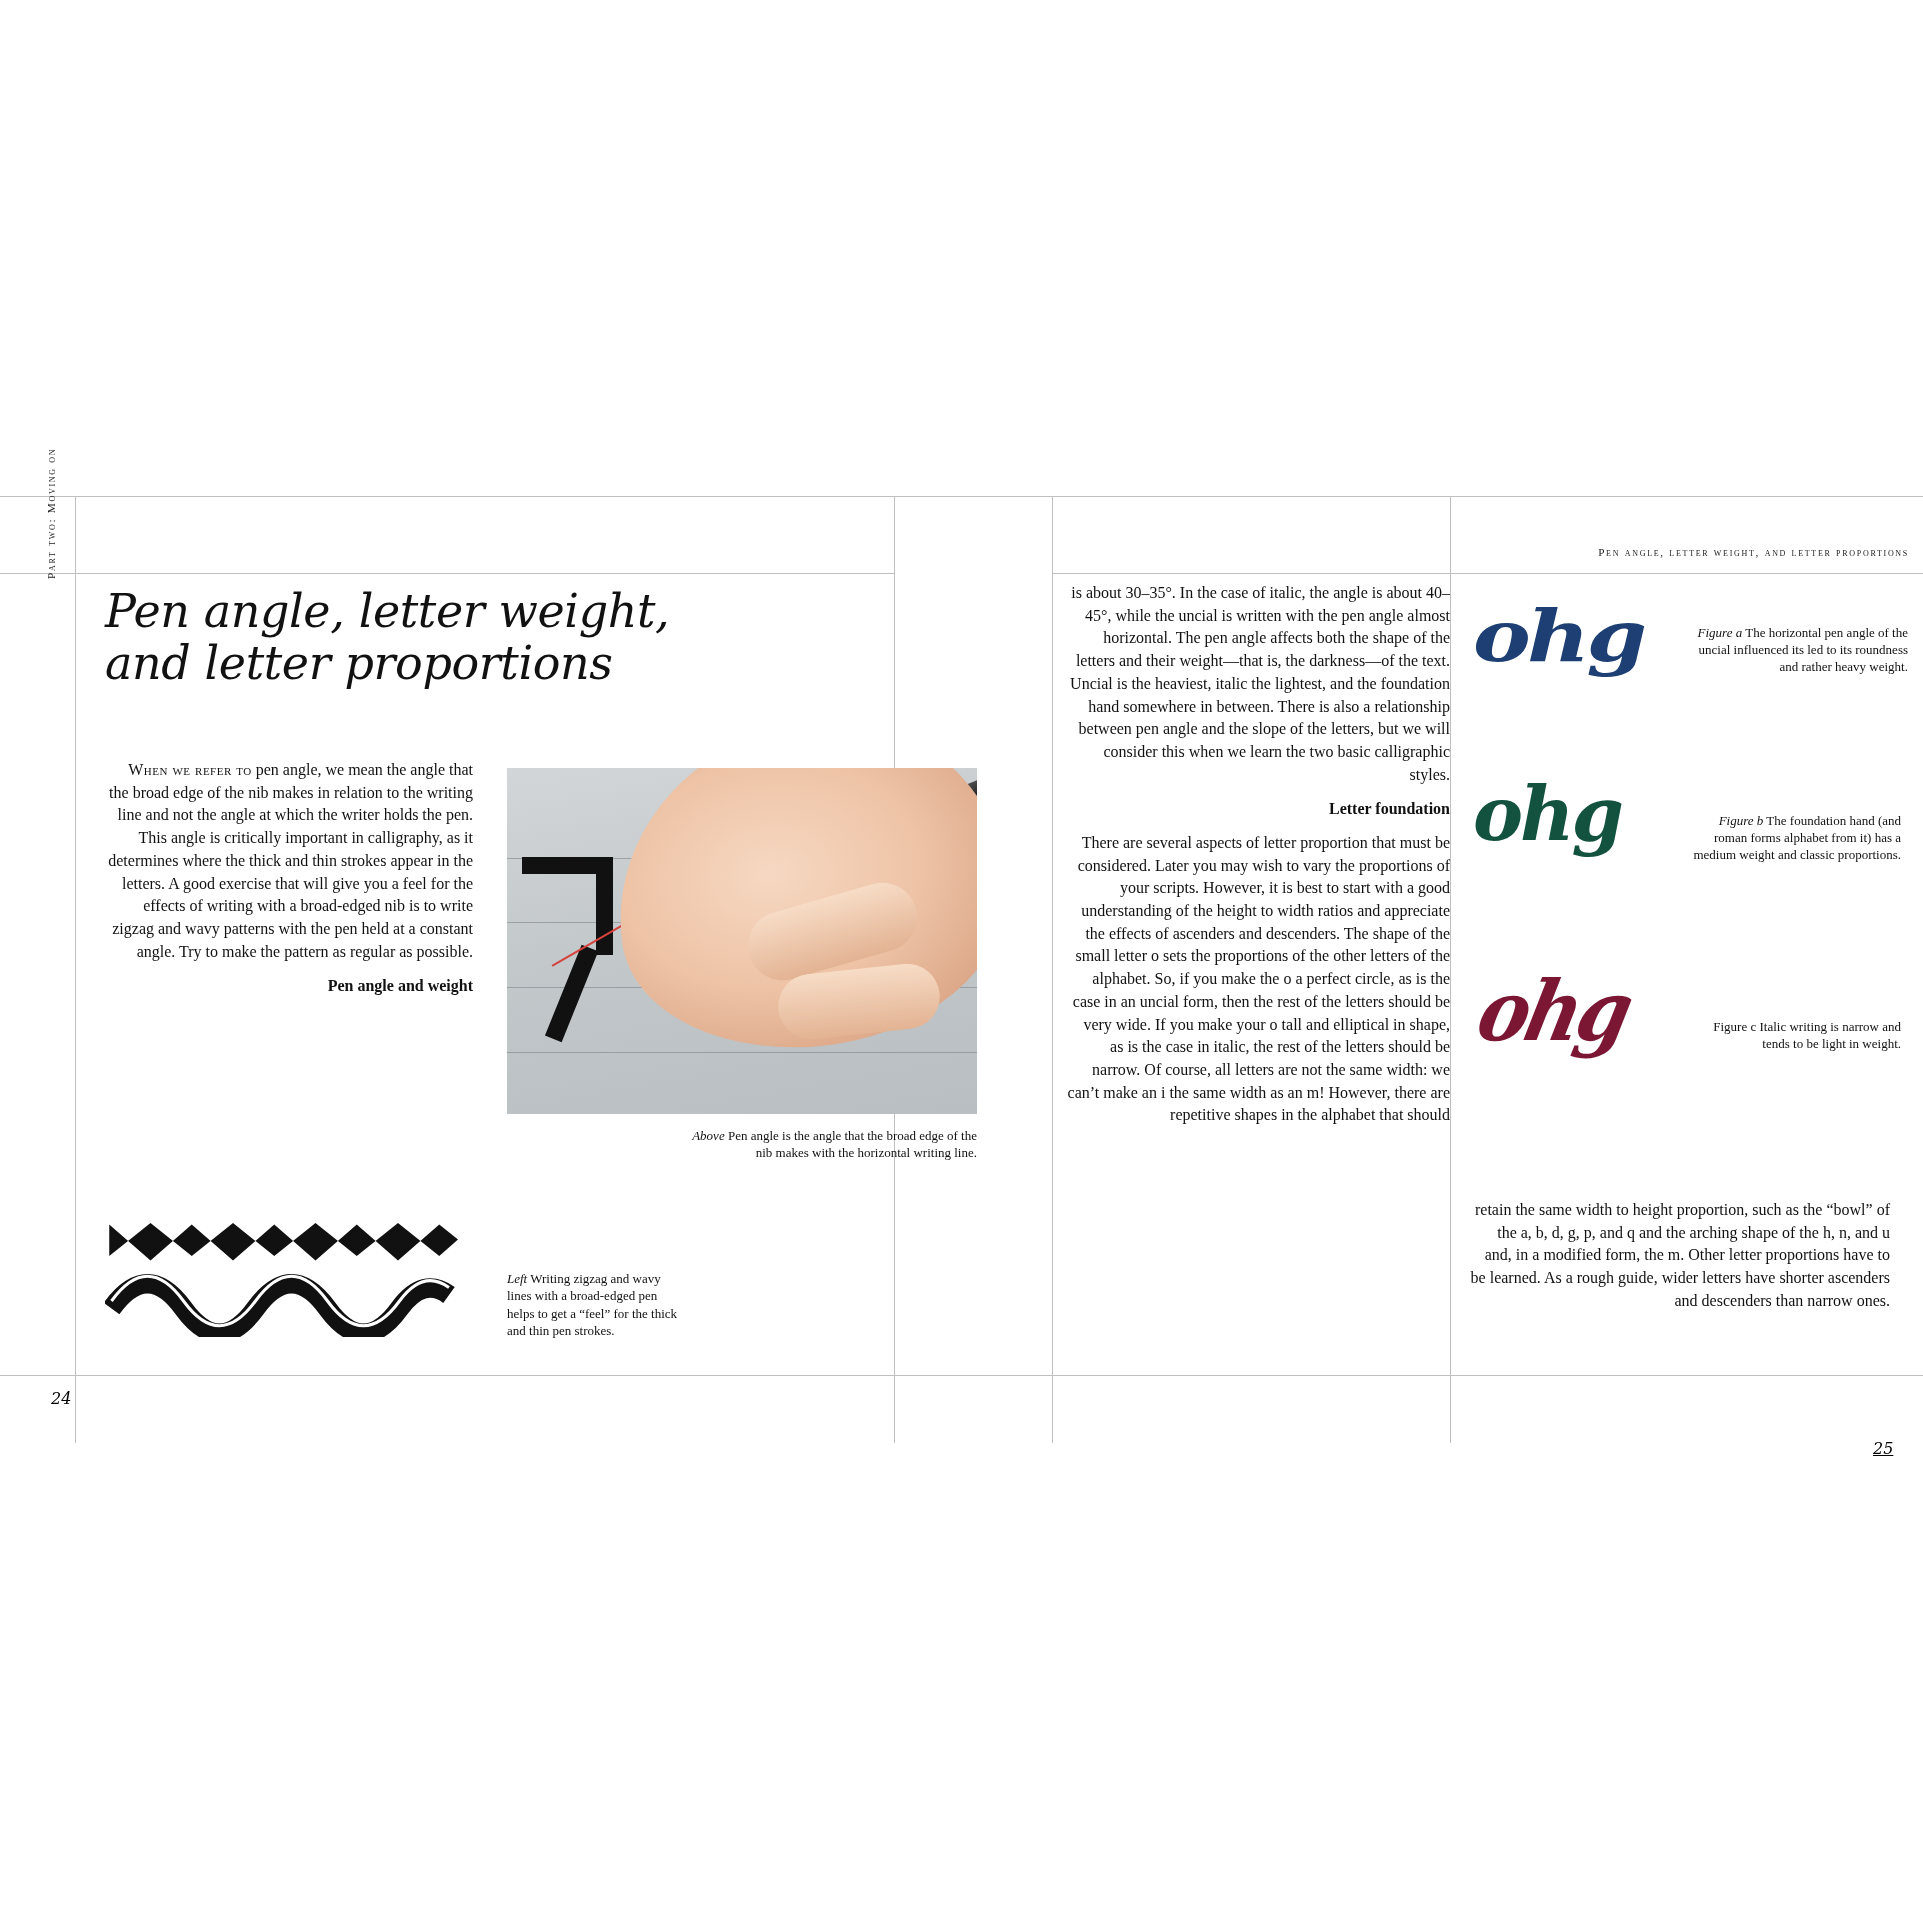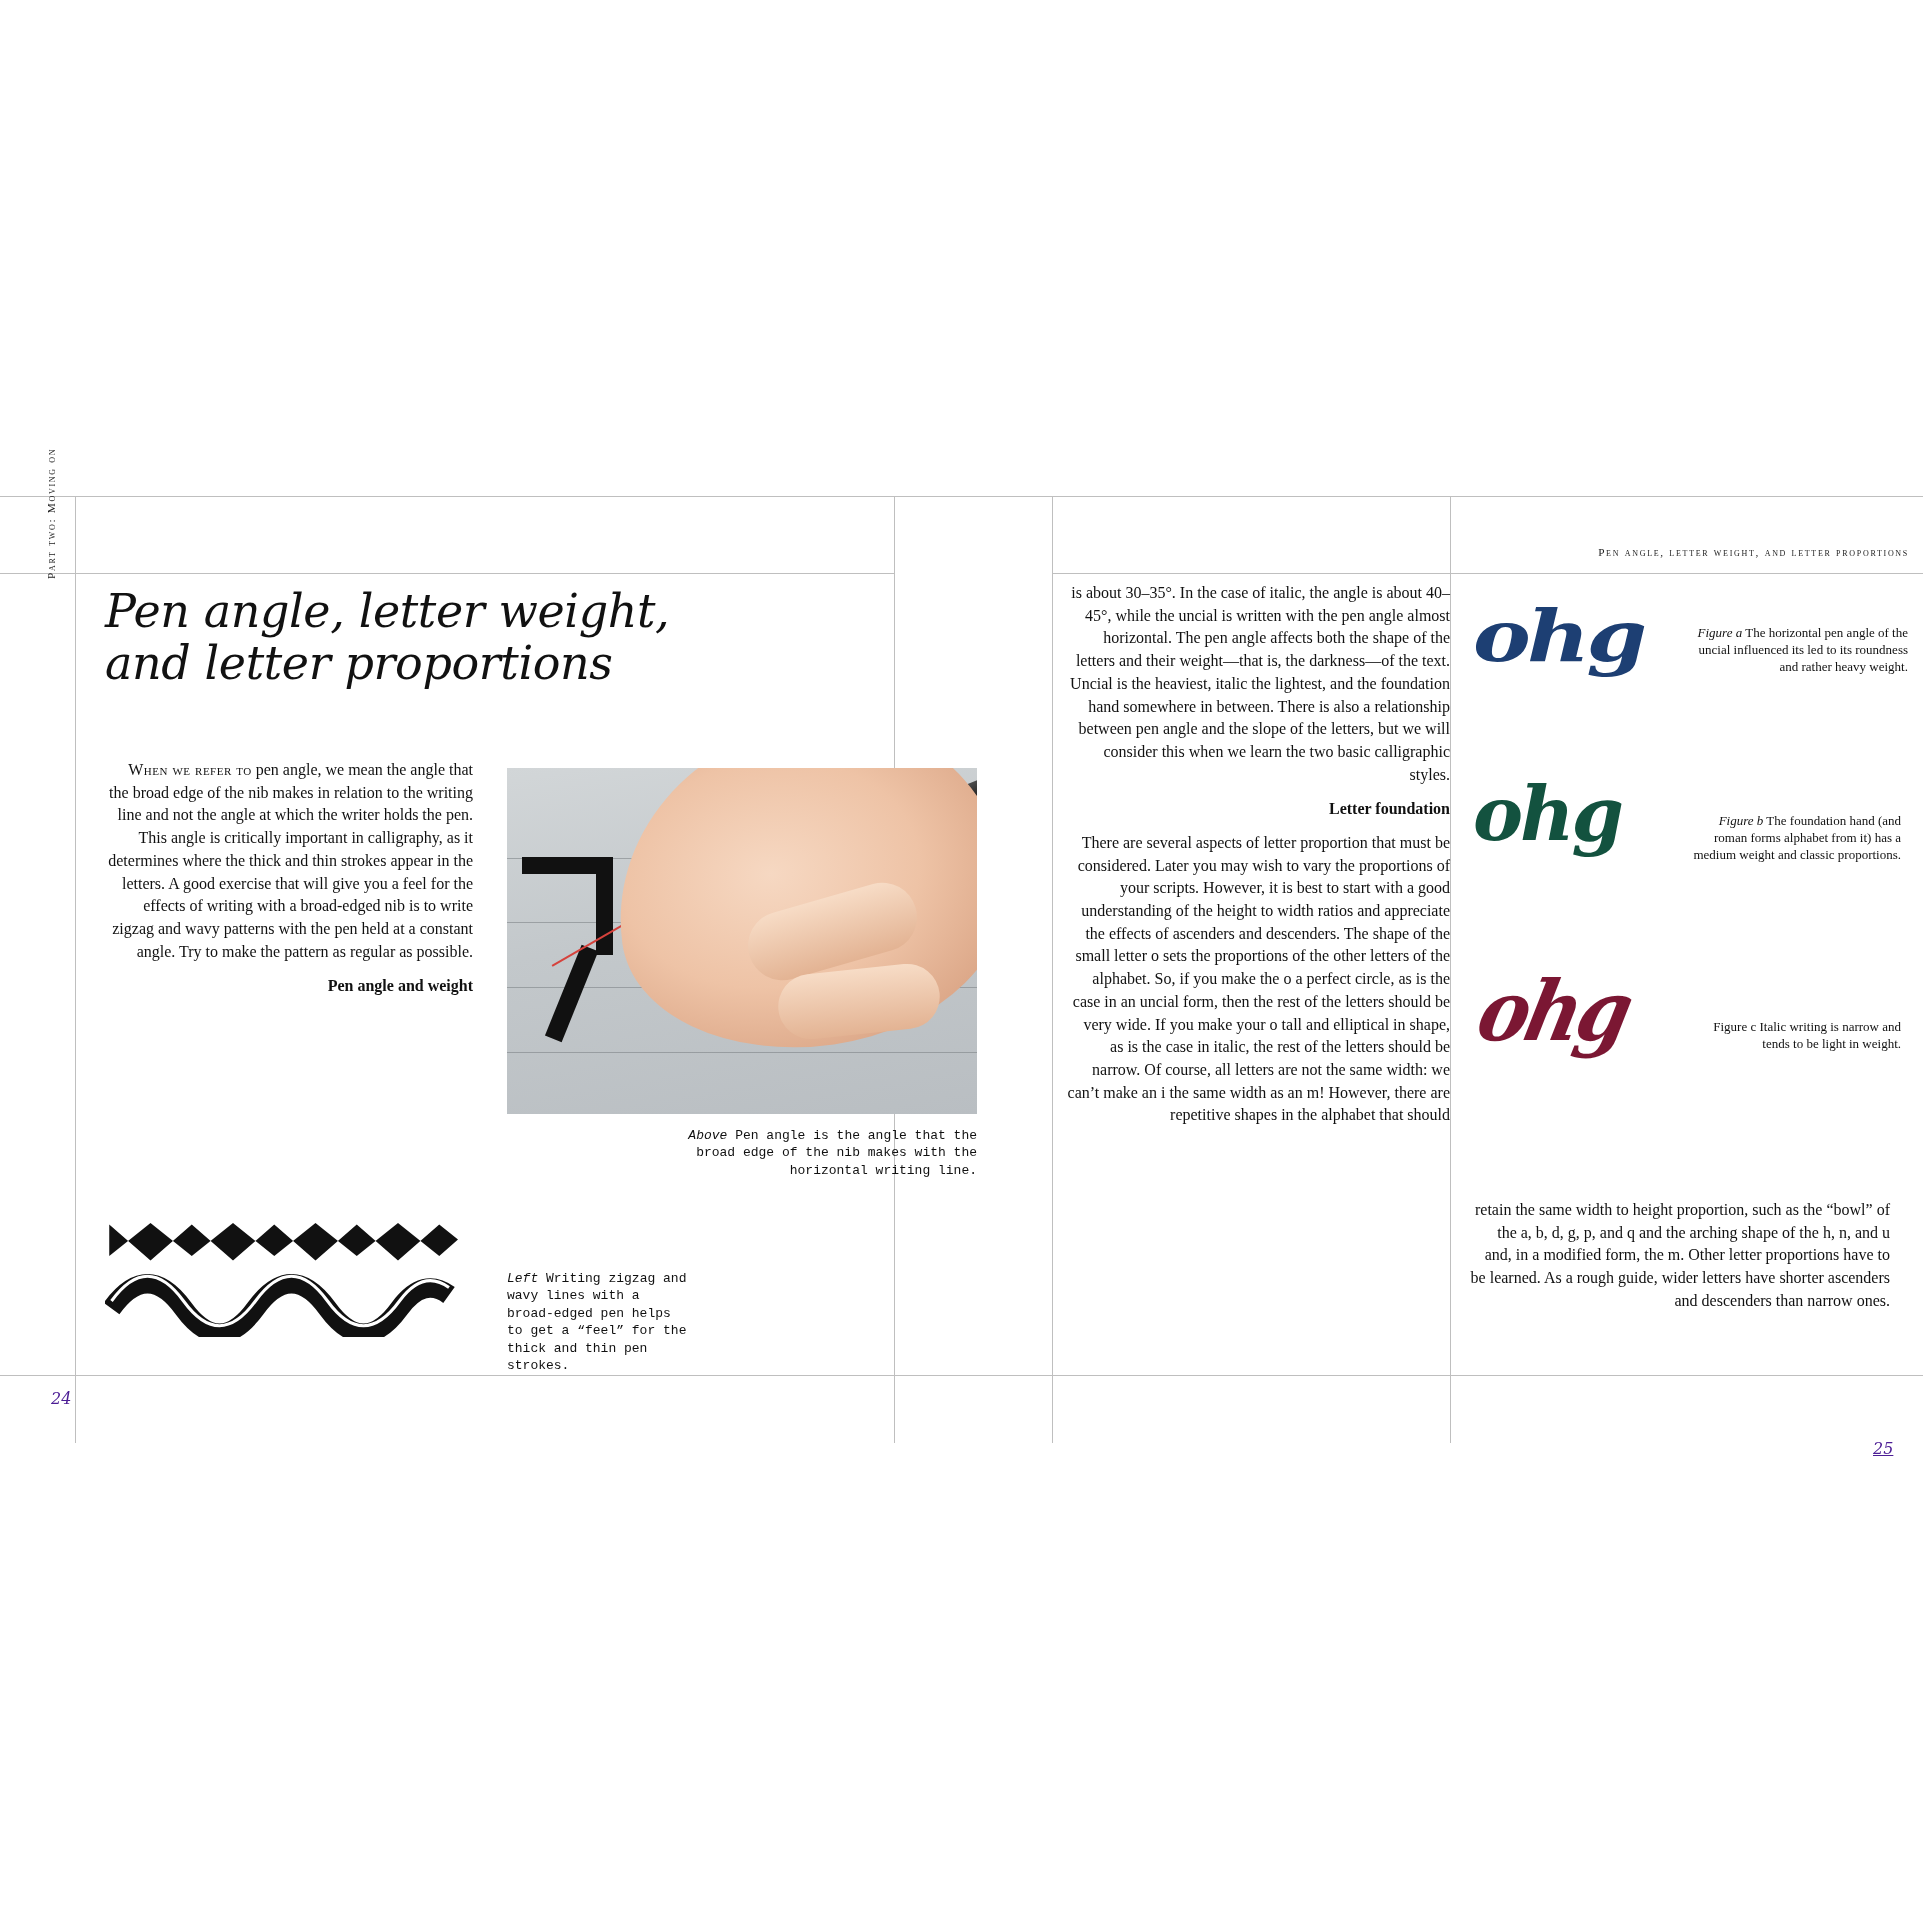--- a/index.html
+++ b/index.html
@@ -62,21 +62,21 @@
   }
   .photo .nib{
     position:absolute;left:171px;top:147px;width:83px;height:30px;
     background:linear-gradient(180deg,#9a8f6e,#4a4336);
     transform:rotate(-22deg);border-radius:3px 7.5px 7.5px 3px;
   }
   .photo .stroke{position:absolute;background:#111;}
   .photo .redline{position:absolute;background:#d6423c;height:1.5px;transform-origin:0 50%;}
 
   .caption{
-    position:absolute;font-size:13px;line-height:1.34;color:#111;font-family:Liberation Mono, monospace;
+    position:absolute;font-size:13px;line-height:1.34;color:#111;
   }
   .caption .lead{font-style:italic;}
   .cap-above{left:676px;top:1127px;width:301px;text-align:right;}
   .cap-left{left:507px;top:1270px;width:180px;text-align:left;}
 
   
   .right-head{
     position:absolute;left:1398px;top:546px;width:511px;text-align:right;
     font-size:11.3px;letter-spacing:1.7px;font-variant:small-caps;color:#1a1a1a;
   }
@@ -86,21 +86,21 @@
   .figletters{position:absolute;font-family:"DejaVu Serif", serif;font-style:italic;font-weight:bold;}
   .fig-a{left:1473px;top:594px;font-size:71px;color:#1d3f73;letter-spacing:-3px;transform:scaleX(1.22);transform-origin:0 50%;}
   .fig-b{left:1473px;top:770px;font-size:75px;color:#13523f;letter-spacing:-3px;}
   .fig-c{left:1480px;top:962px;font-size:83px;color:#7b1733;letter-spacing:-4.5px;transform:skewX(-12deg) scaleX(.92);transform-origin:0 50%;}
 
   .fig-cap{position:absolute;font-size:13px;line-height:1.32;text-align:right;}
   .cap-a{left:1690px;top:624px;width:218px;}
   .cap-b{left:1683px;top:812px;width:218px;}
   .cap-c{left:1683px;top:1018px;width:218px;}
 
-  .folio{position:absolute;font-family:"DejaVu Serif", serif;font-style:italic;font-size:16px;color:#4c1d95;}
+  .folio{position:absolute;font-family:"DejaVu Serif", serif;font-style:italic;font-size:16px;color:#000000;}
   .folio-left{left:51px;top:1389px;}
   .folio-right{left:1873px;top:1439px;text-decoration:underline;}
 </style>
 </head>
 <body>
 
 <div class="spread">
 
   <div class="rule v" style="left:75px;top:496px;height:947px;"></div>
   <div class="rule v" style="left:894px;top:496px;height:947px;"></div>

